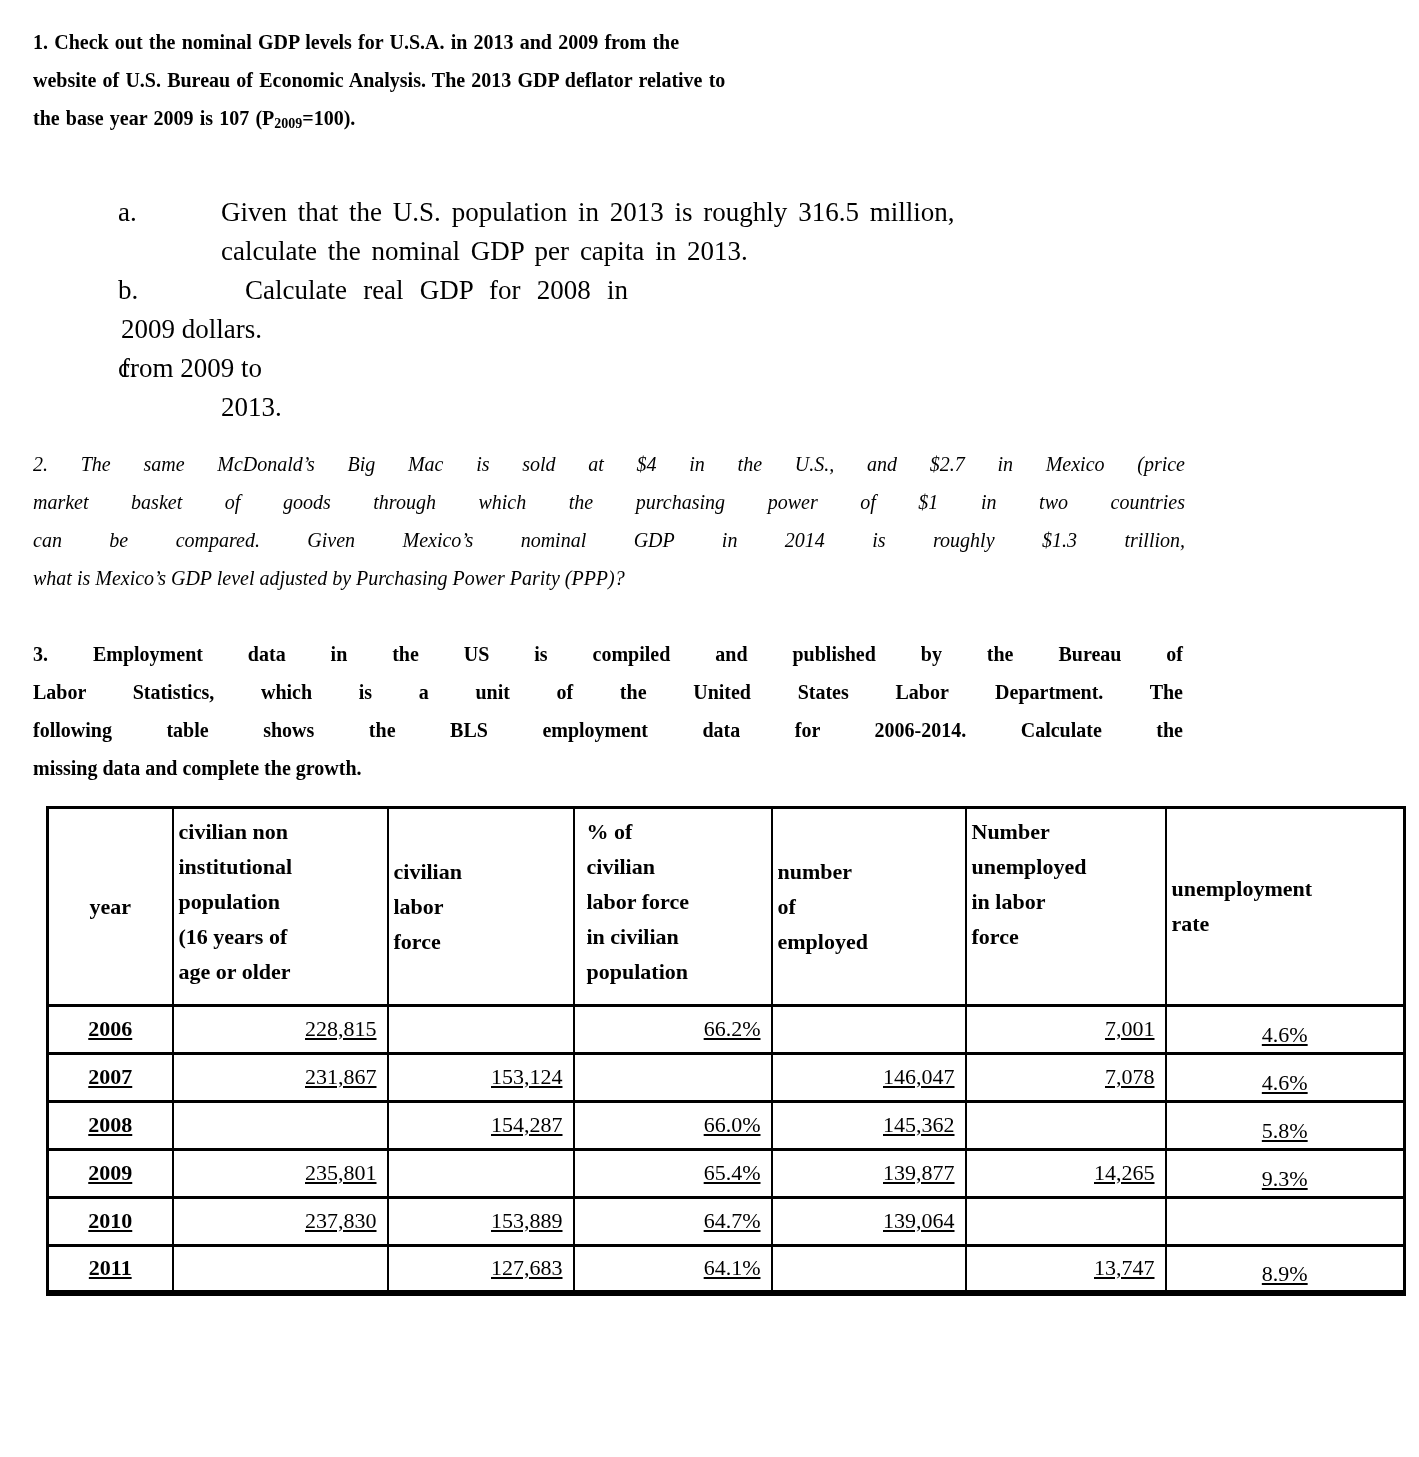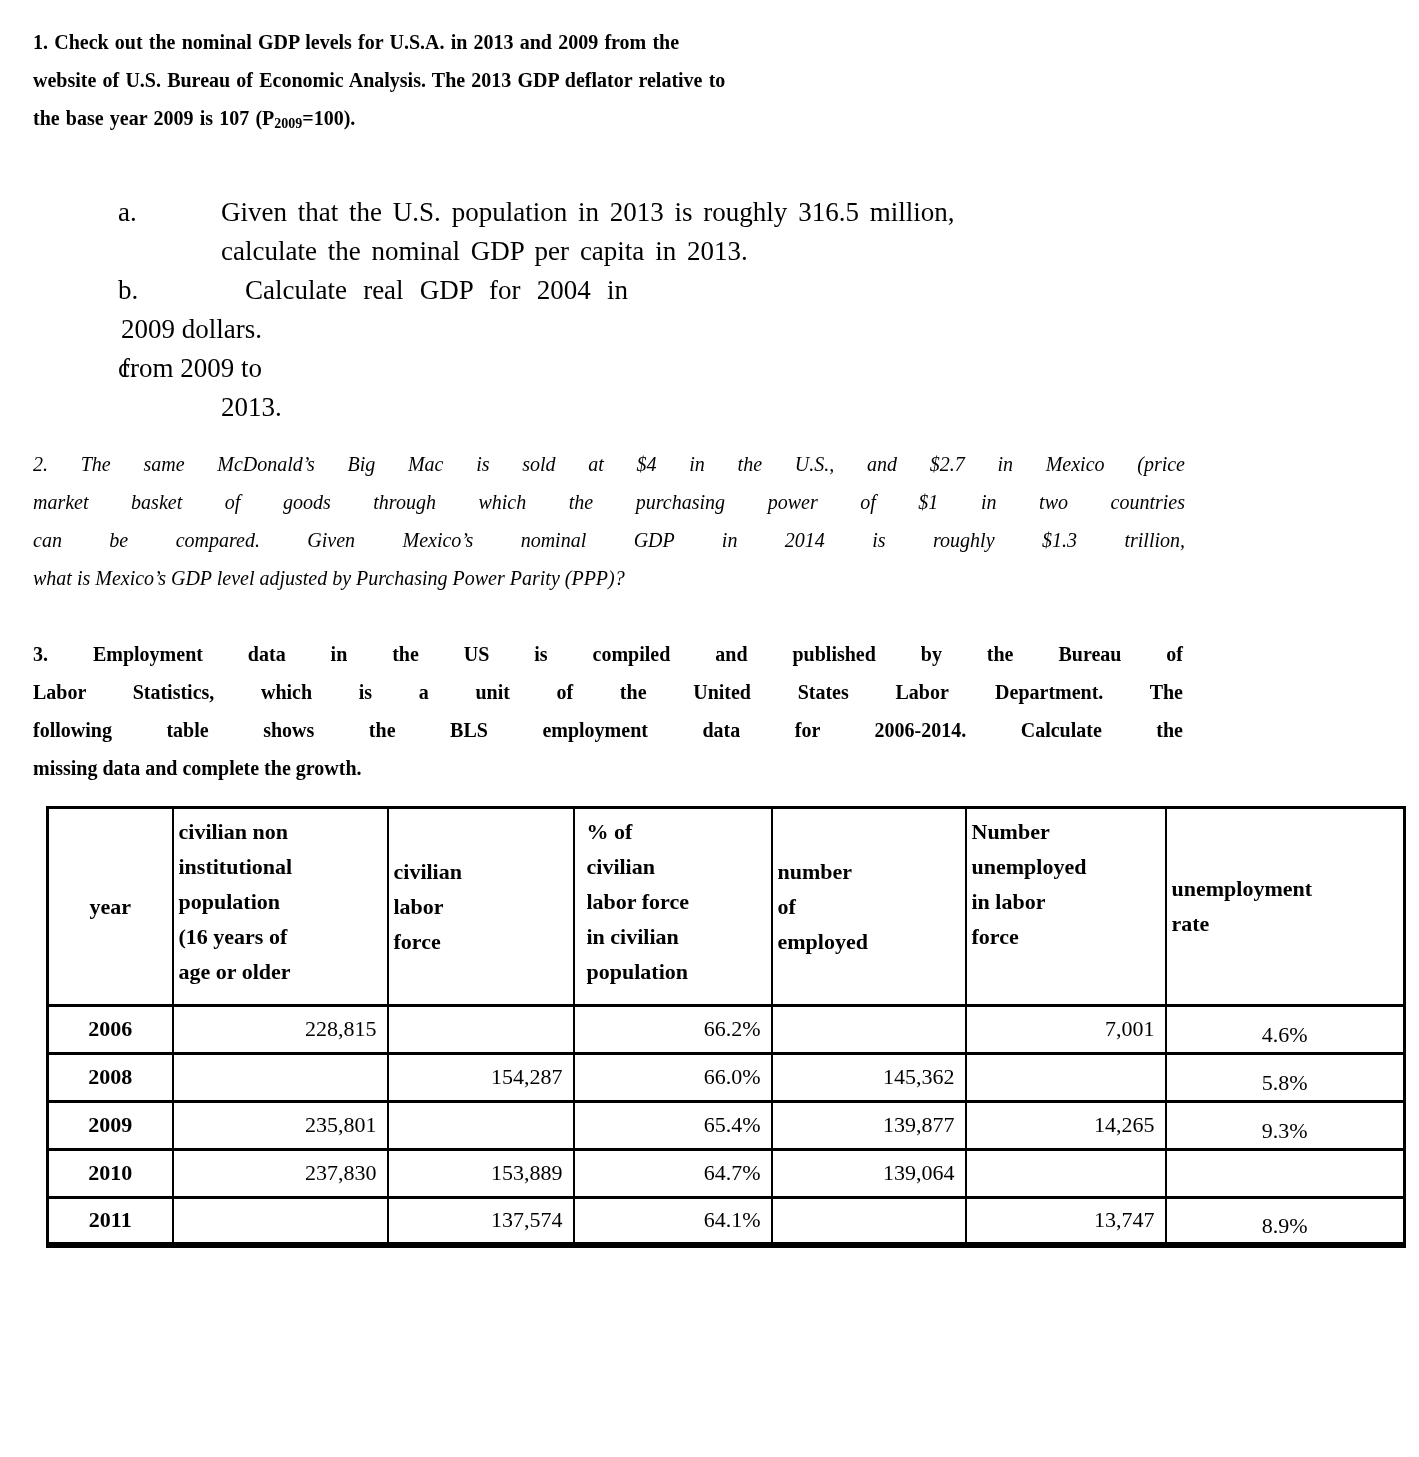--- a/index.html
+++ b/index.html
@@ -97,20 +97,21 @@
     padding-left: 5px;
   }
   th.h-year { text-align: center; vertical-align: middle; padding-left: 0; }
   th.h-top  { vertical-align: top; padding-top: 5px; }
   th.h-mid  { vertical-align: middle; }
   th.h-pct  { padding-left: 12px; }
   .emp-table tbody tr { height: 48px; }
   .emp-table td {
     vertical-align: middle;
     line-height: 30px;
+    text-decoration: underline;
   }
   td.cell-year { font-weight: bold; text-align: center; }
   td.cell-num  { text-align: right; padding-right: 10px; }
   td.cell-rate { text-align: center; padding-top: 12px; }
 </style>
 </head>
 <body>
 
 <div class="doc">
 
@@ -121,21 +122,21 @@
   </div>
 
   <div class="list">
     <div class="li li-a">
       <span class="marker">a.</span>
       <span class="li-text li-text-a">Given that the U.S. population in 2013 is roughly 316.5 million,
 calculate the nominal GDP per capita in 2013.</span>
     </div>
     <div class="li li-bc">
       <span class="marker">b.</span>
-      <span class="li-text">Calculate real GDP for 2004 in</span>
+      <span class="li-text">Calculate real GDP for 2008 in</span>
     </div>
     <div class="cont cont-left">2009 dollars.</div>
     <div class="li li-bc">
       <span class="marker">c.</span>
     </div>
     <div class="cont cont-left">from 2009 to</div>
     <div class="cont cont-indent">2013.</div>
   </div>
 
   <div class="para q2">
@@ -193,20 +194,29 @@
         <tr>
           <td class="cell-year">2006</td>
           <td class="cell-num">228,815</td>
           <td class="cell-num"></td>
           <td class="cell-num">66.2%</td>
           <td class="cell-num"></td>
           <td class="cell-num">7,001</td>
           <td class="cell-rate">4.6%</td>
         </tr>
         <tr>
+          <td class="cell-year">2007</td>
+          <td class="cell-num">231,867</td>
+          <td class="cell-num">153,124</td>
+          <td class="cell-num"></td>
+          <td class="cell-num">146,047</td>
+          <td class="cell-num">7,078</td>
+          <td class="cell-rate">4.6%</td>
+        </tr>
+        <tr>
           <td class="cell-year">2008</td>
           <td class="cell-num"></td>
           <td class="cell-num">154,287</td>
           <td class="cell-num">66.0%</td>
           <td class="cell-num">145,362</td>
           <td class="cell-num"></td>
           <td class="cell-rate">5.8%</td>
         </tr>
         <tr>
           <td class="cell-year">2009</td>
@@ -222,21 +232,21 @@
           <td class="cell-num">237,830</td>
           <td class="cell-num">153,889</td>
           <td class="cell-num">64.7%</td>
           <td class="cell-num">139,064</td>
           <td class="cell-num"></td>
           <td class="cell-rate"></td>
         </tr>
         <tr>
           <td class="cell-year">2011</td>
           <td class="cell-num"></td>
-          <td class="cell-num">137,574</td>
+          <td class="cell-num">127,683</td>
           <td class="cell-num">64.1%</td>
           <td class="cell-num"></td>
           <td class="cell-num">13,747</td>
           <td class="cell-rate">8.9%</td>
         </tr>
       </tbody>
   </table>
 
 </div>
 

